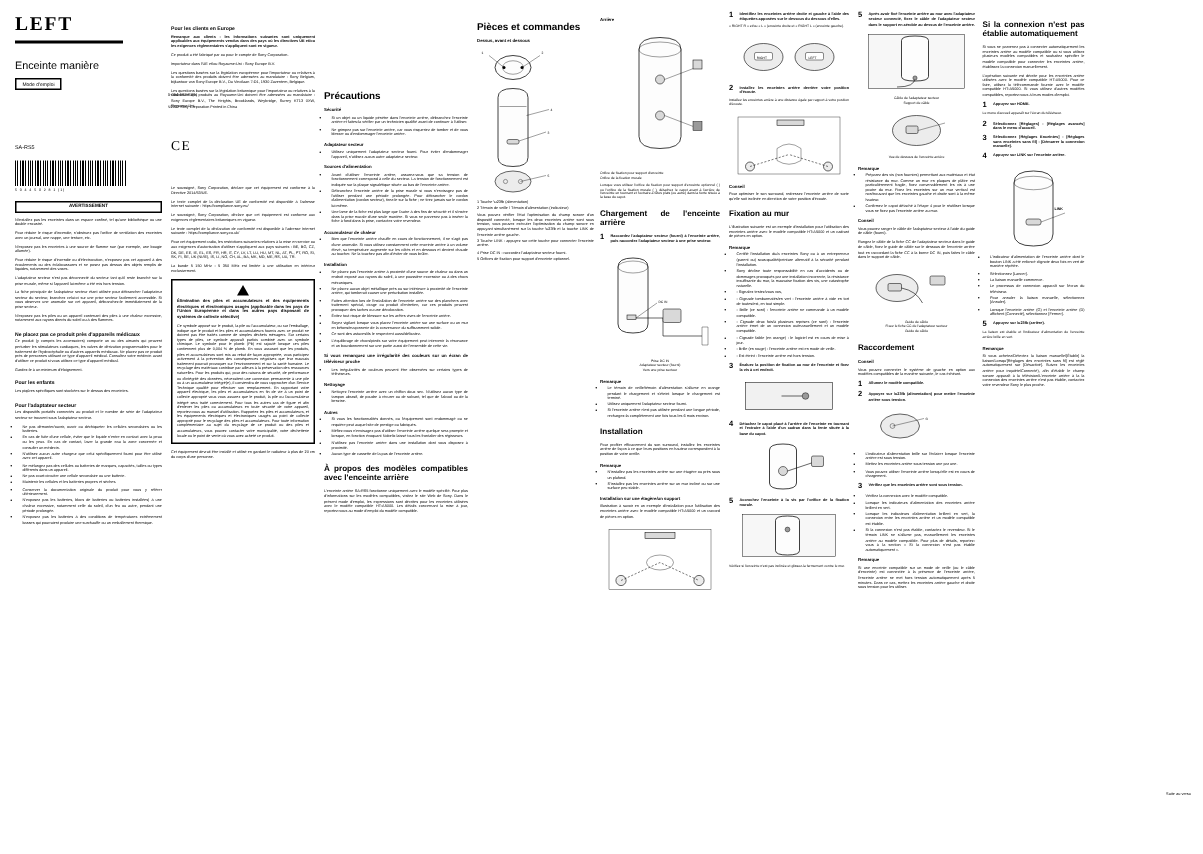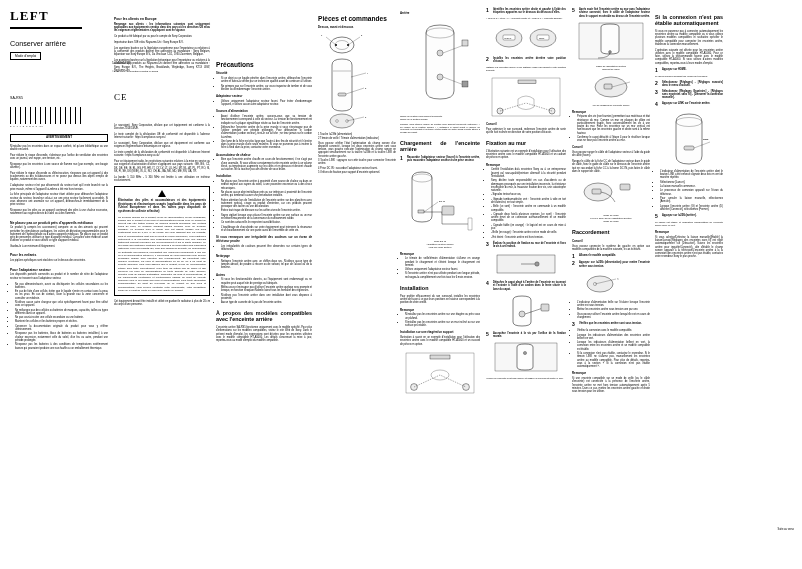--- a/index.html
+++ b/index.html
@@ -144,21 +144,21 @@
 </style>
 </head>
 <body>
 
 <div class="page">
 
   <div class="col c1">
     <div class="brand-box">
       <h1 class="brand">LEFT</h1>
     </div>
-    <div class="title-main">Conserver arrière</div>
+    <div class="title-main">Enceinte manière</div>
     <div class="mode-emploi">Mode d'emploi</div>
     <div class="model-no">SA-RS5</div>
 
     <div class="barcode"></div>
     <div class="barcode-num">5 0 4 4 5 0 2 8 1 (1)</div>
 
     <div class="warn-head">AVERTISSEMENT</div>
 
     <p>N'installez pas les enceintes dans un espace confiné, tel qu'une bibliothèque ou une double encastré.</p>
     <p>Pour réduire le risque d'incendie, n'obstruez pas l'orifice de ventilation des enceintes avec un journal, une nappe, une tenture, etc.</p>

